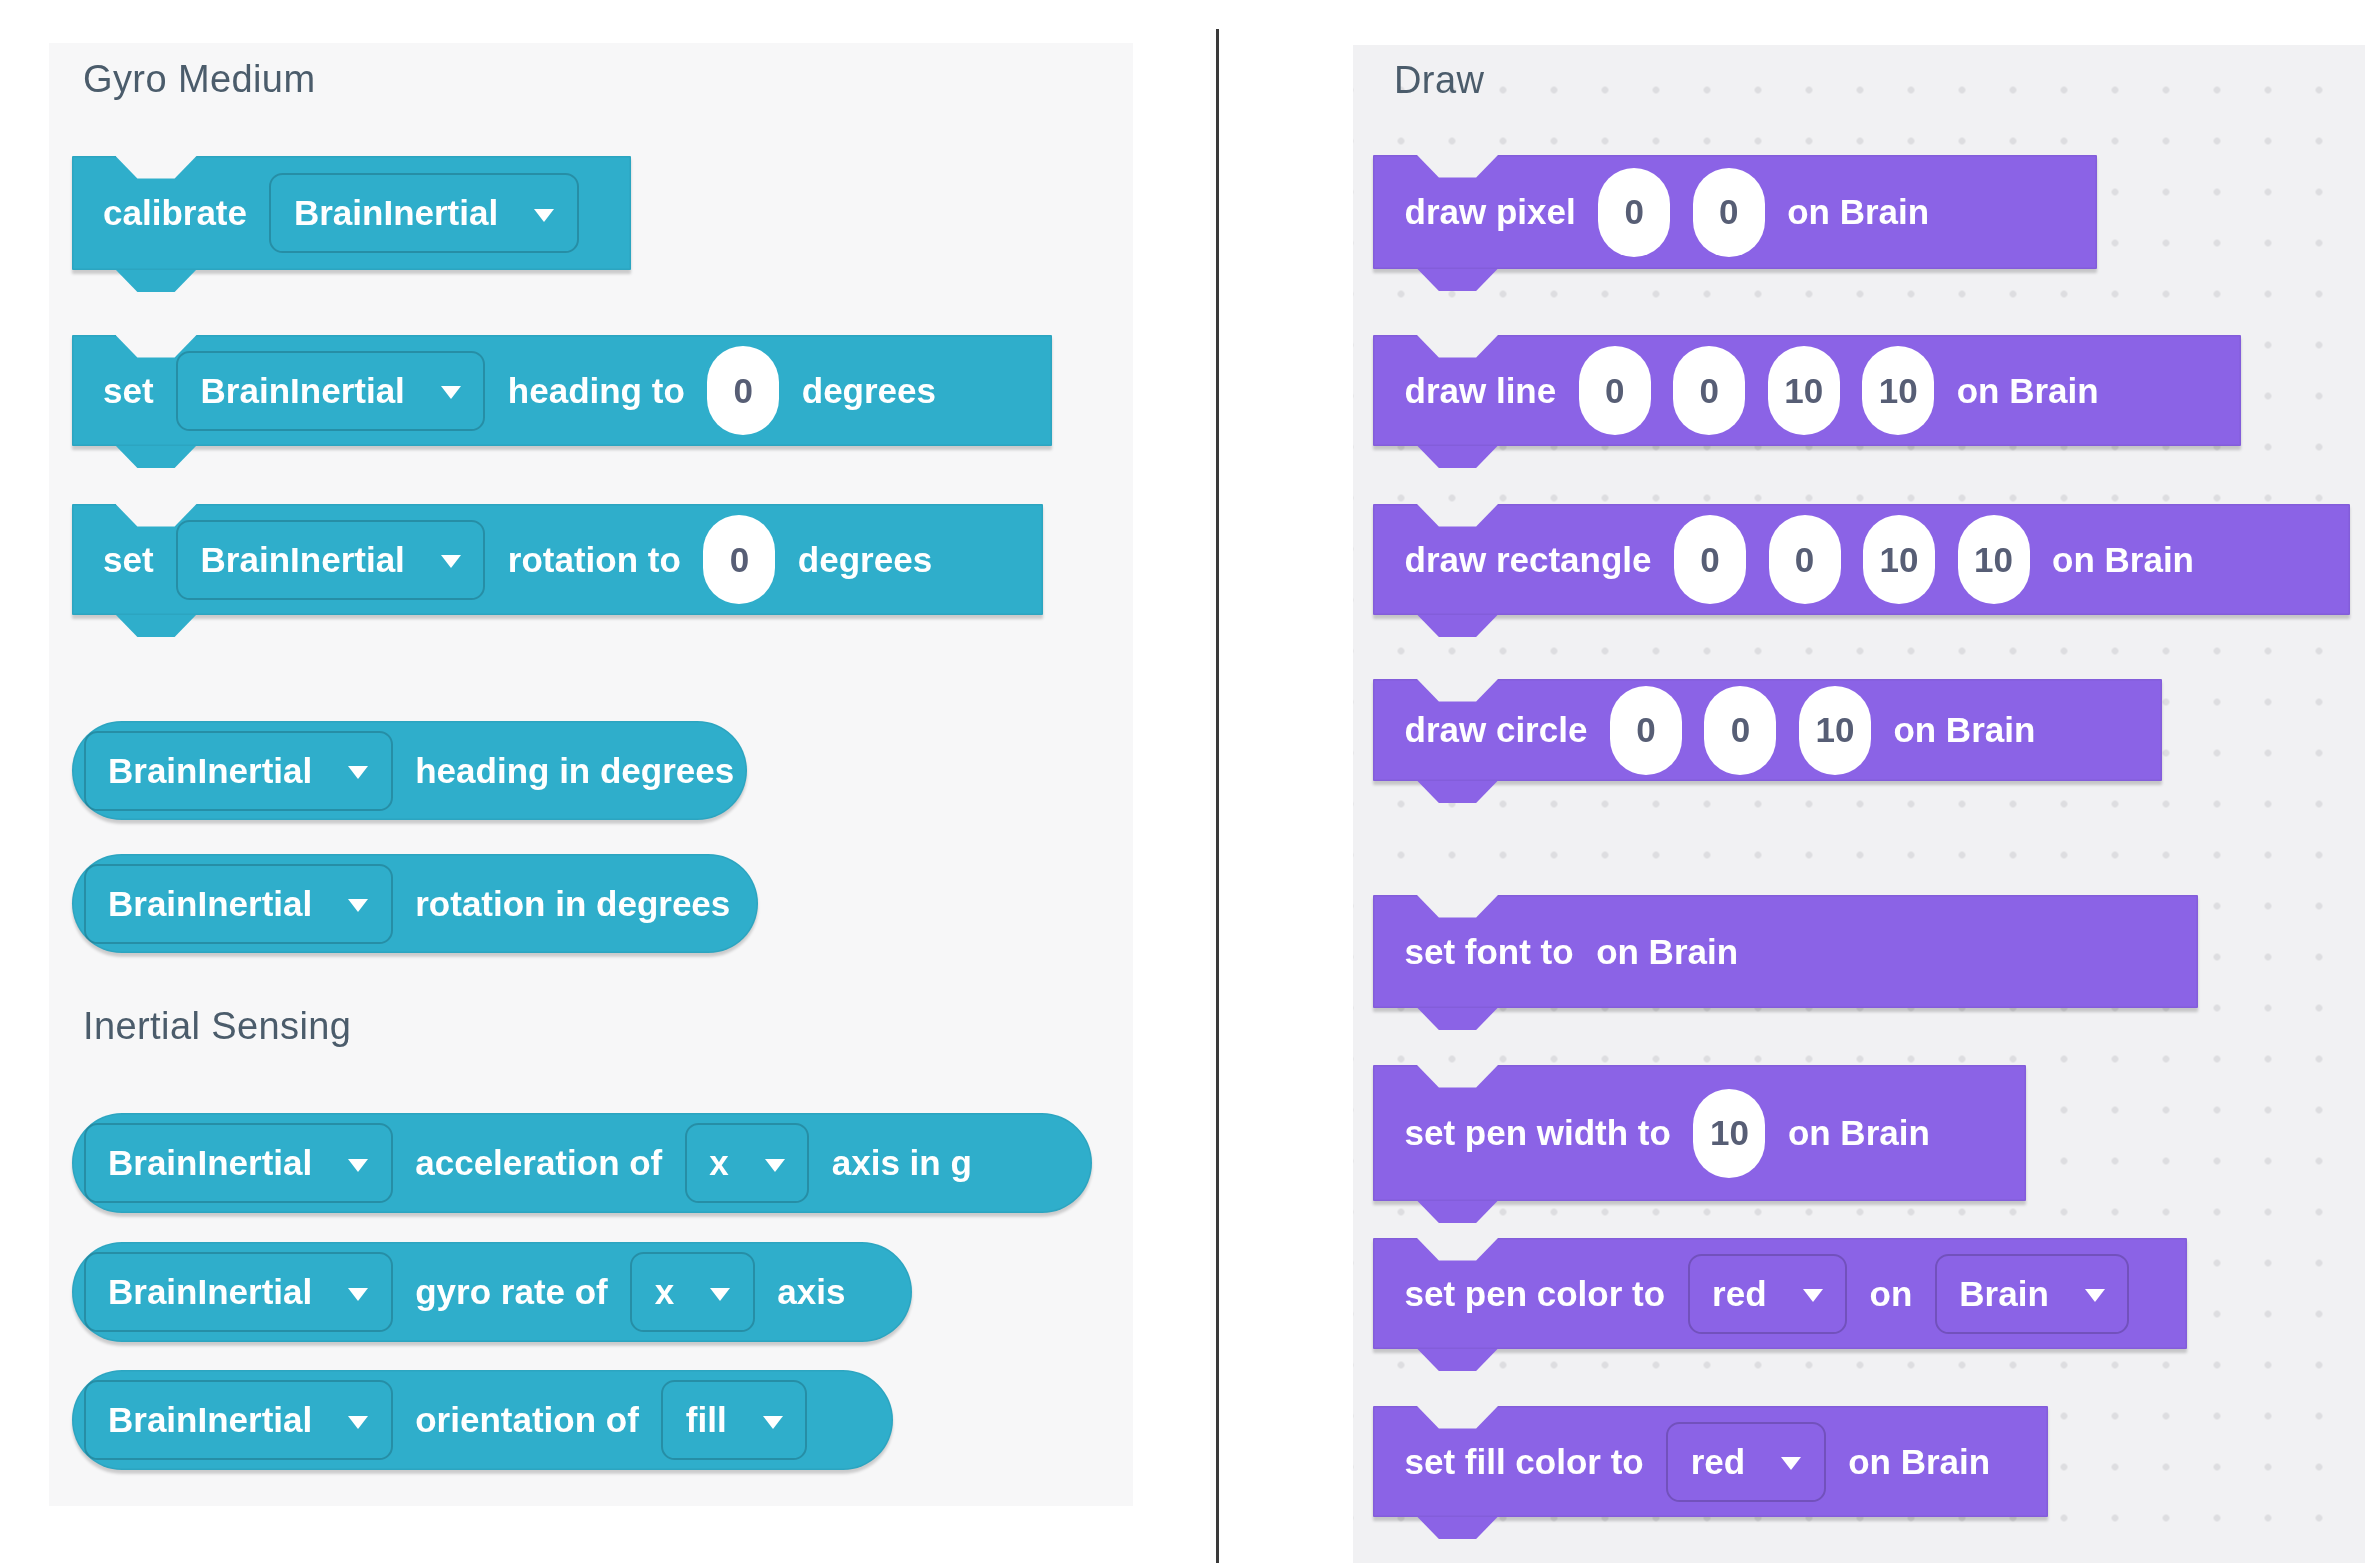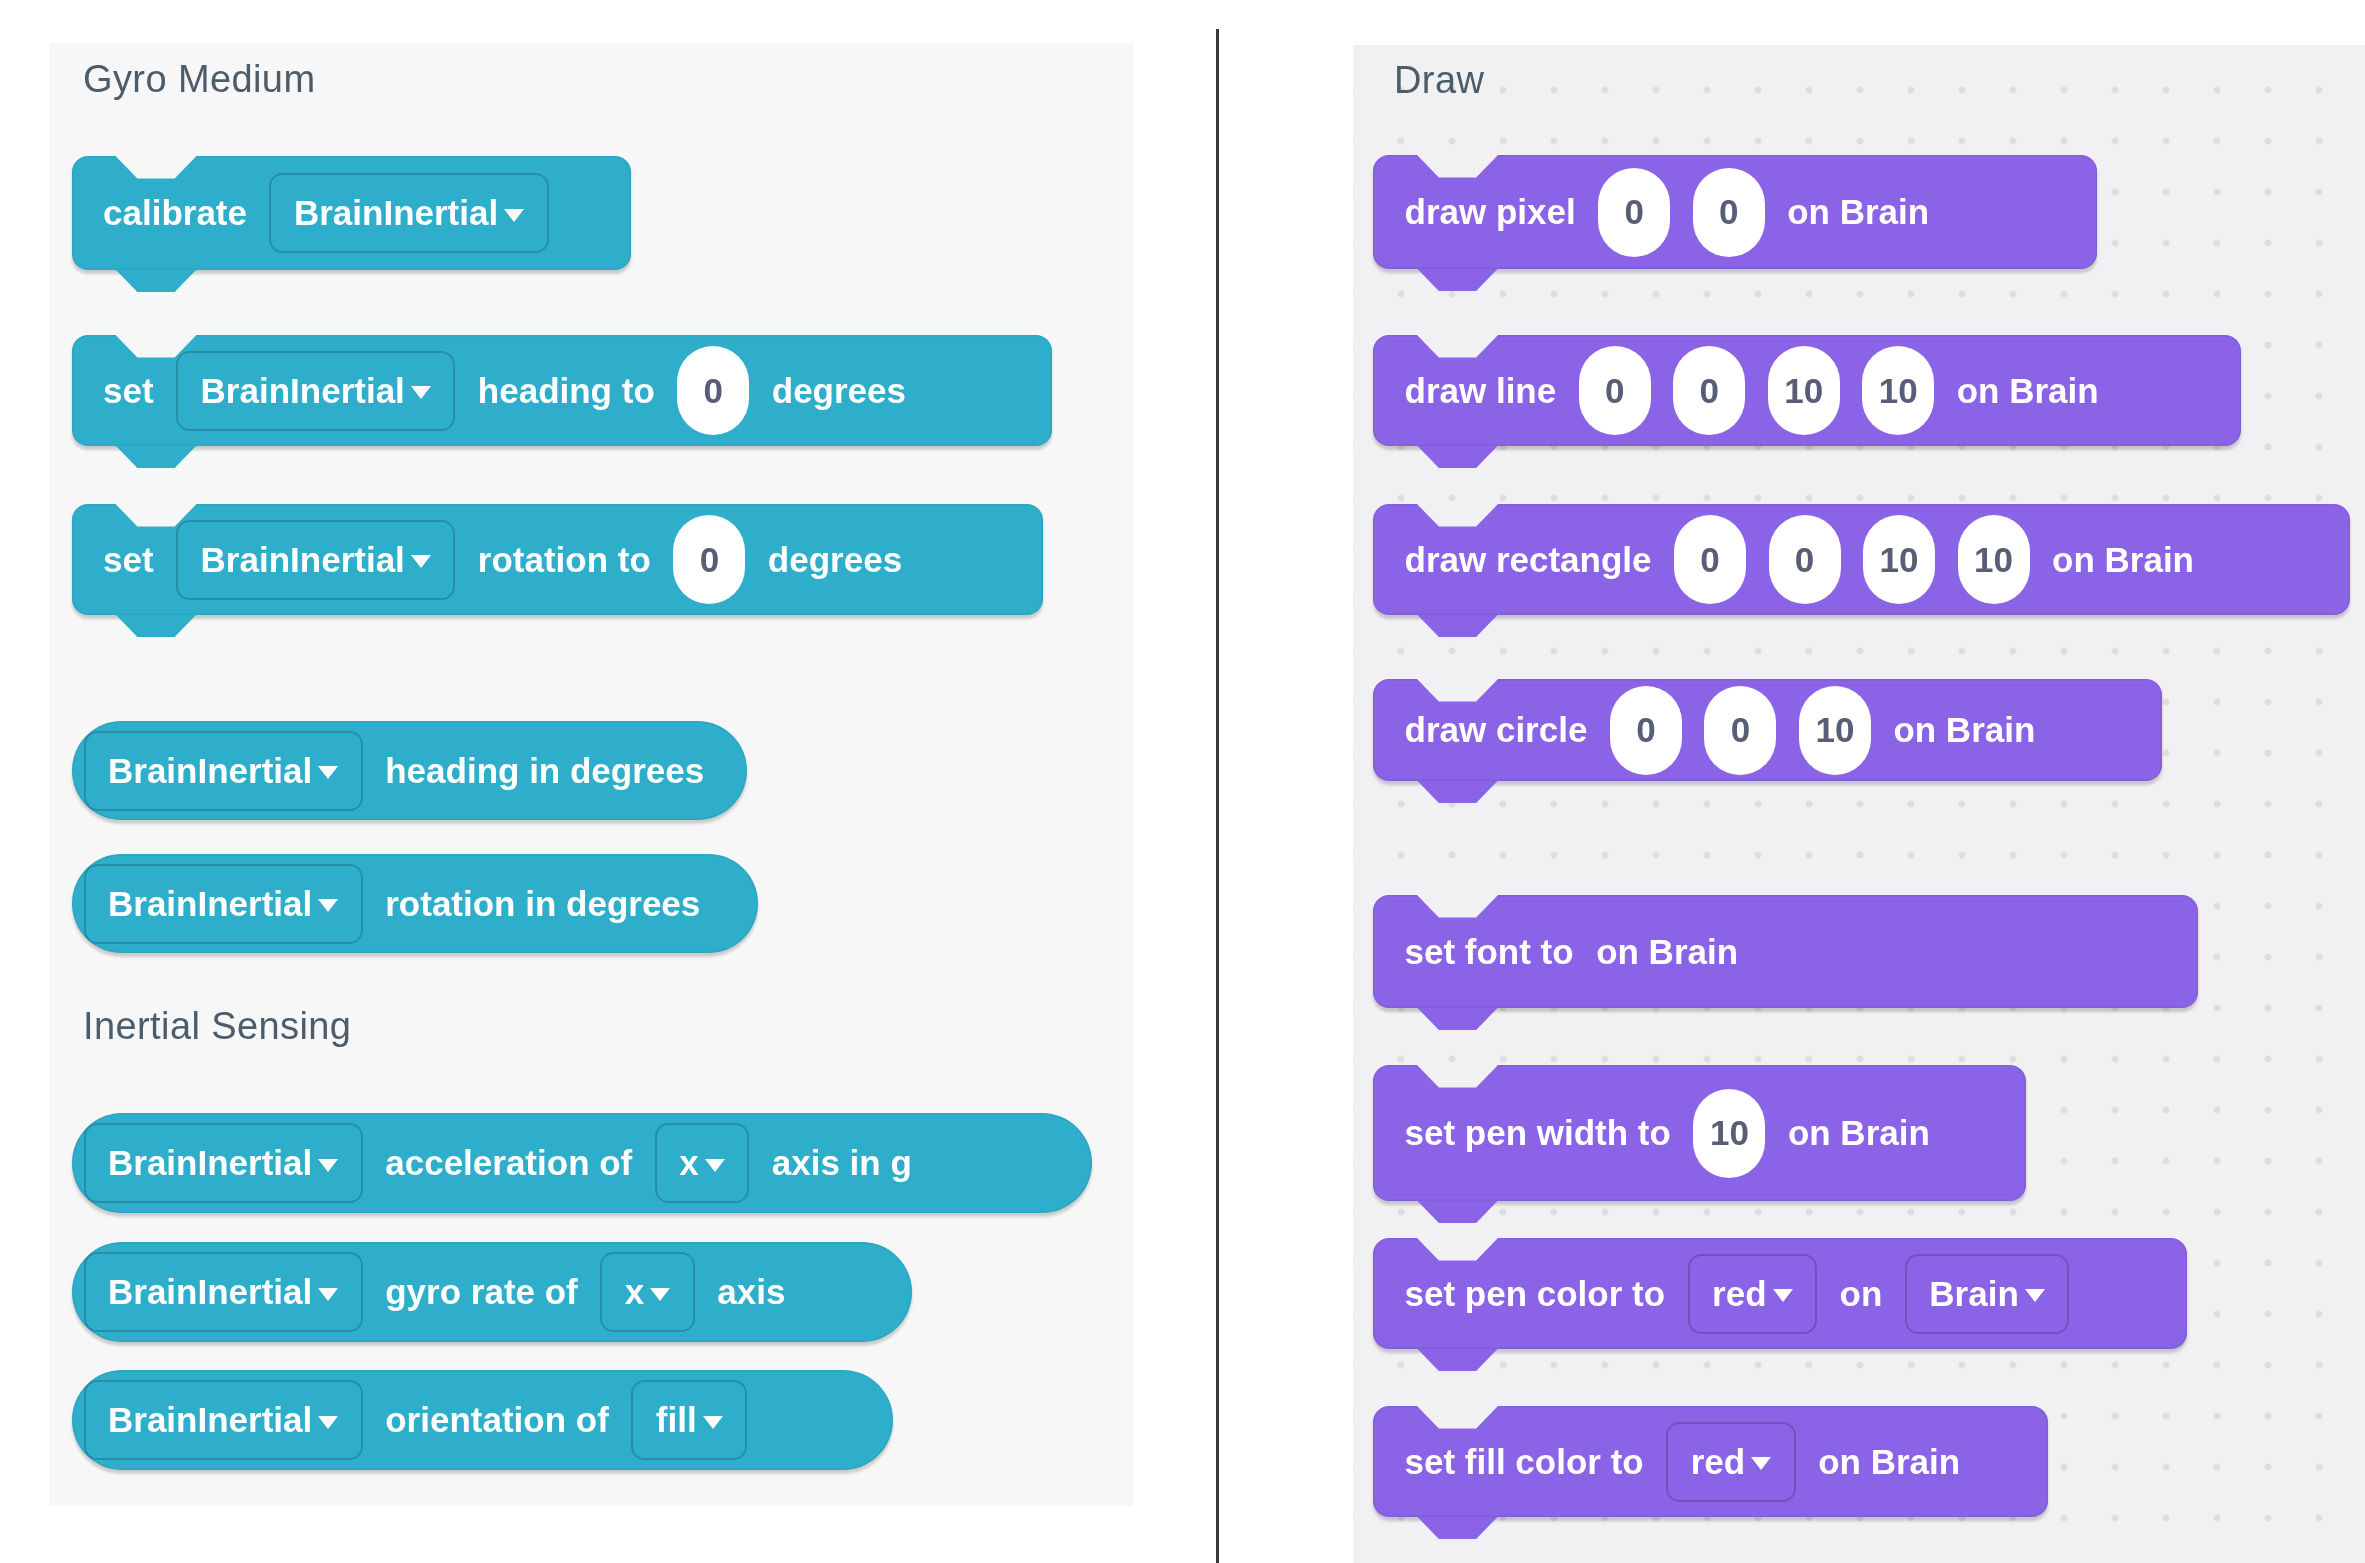--- a/index.html
+++ b/index.html
@@ -25,35 +25,35 @@
     position:absolute;font-size:38px;color:var(--heading);font-weight:400;
     letter-spacing:0.4px;white-space:nowrap;
   }
   .block{
     position:absolute;display:flex;align-items:center;gap:22.5px;
     padding:0 31.5px;color:#fff;font-weight:bold;font-size:35px;white-space:nowrap;
     box-shadow:0 3.8px 3px rgba(0,0,0,0.18), inset 0 0 0 1.5px rgba(0,0,0,0.05);
   }
   .teal{background:var(--teal)}
   .purple{background:var(--purple)}
-  .stack{border-radius:16px}
+  .stack{border-radius:1px}
   .stack::before{ 
     content:"";position:absolute;top:0;left:44px;width:81px;height:22.5px;
     clip-path:polygon(0 0,100% 0,73% 100%,27% 100%);
   }
   .panel-left .stack::before{background:var(--left-bg)}
   .panel-right .stack::before{background:var(--right-bg)}
   .stack::after{ 
     content:"";position:absolute;bottom:-22px;left:44px;width:81px;height:22.5px;
     background:inherit;clip-path:polygon(0 0,100% 0,73% 100%,27% 100%);
   }
   .reporter{border-radius:749px;padding:0 34px 0 12px}
   .txt{display:inline-block}
   .dd{
-    display:inline-flex;align-items:center;gap:6px;height:80px;
+    display:inline-flex;align-items:center;gap:36px;height:80px;
     border:2.3px solid rgba(0,0,0,0.18);border-radius:13.5px;padding:0 22.5px;
   }
   .dd-wide{padding:0 28.5px}
   .arr{
     width:0;height:0;border-left:10.5px solid transparent;
     border-right:10.5px solid transparent;border-top:13.5px solid #ffffff;
     margin-top:4.5px;
   }
   .oval{
     display:inline-flex;align-items:center;justify-content:center;

